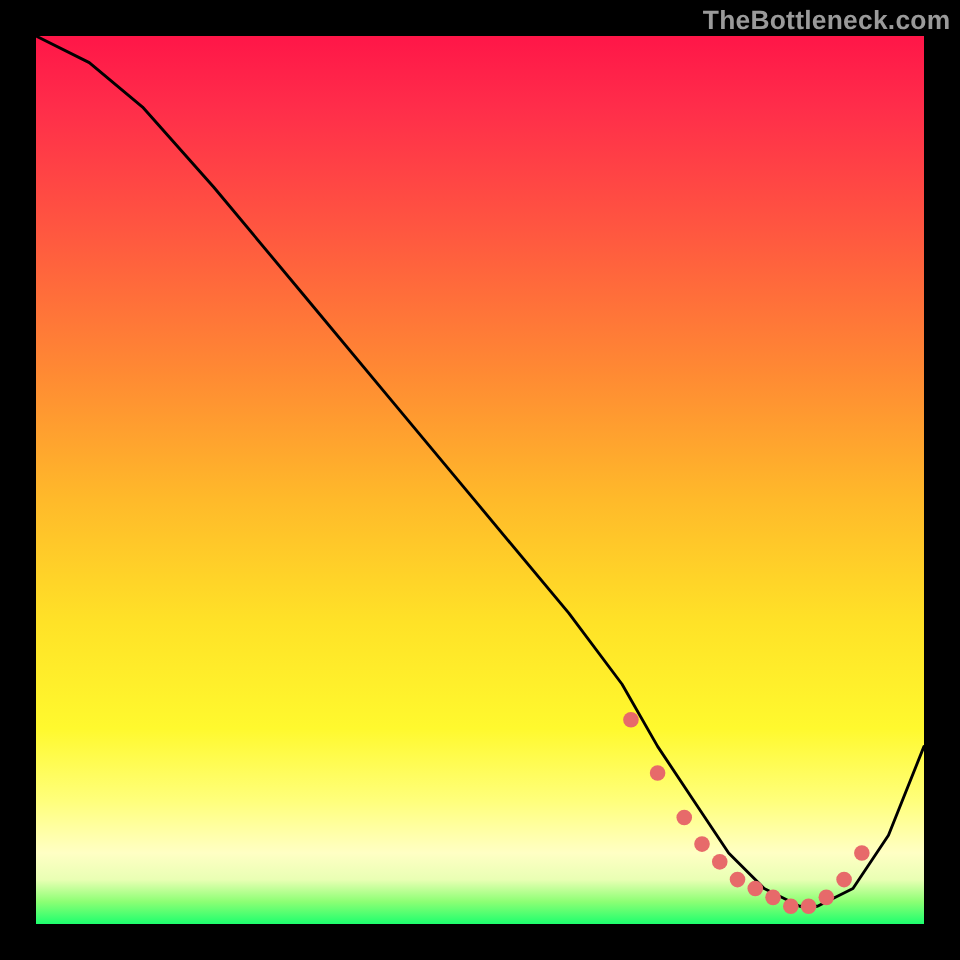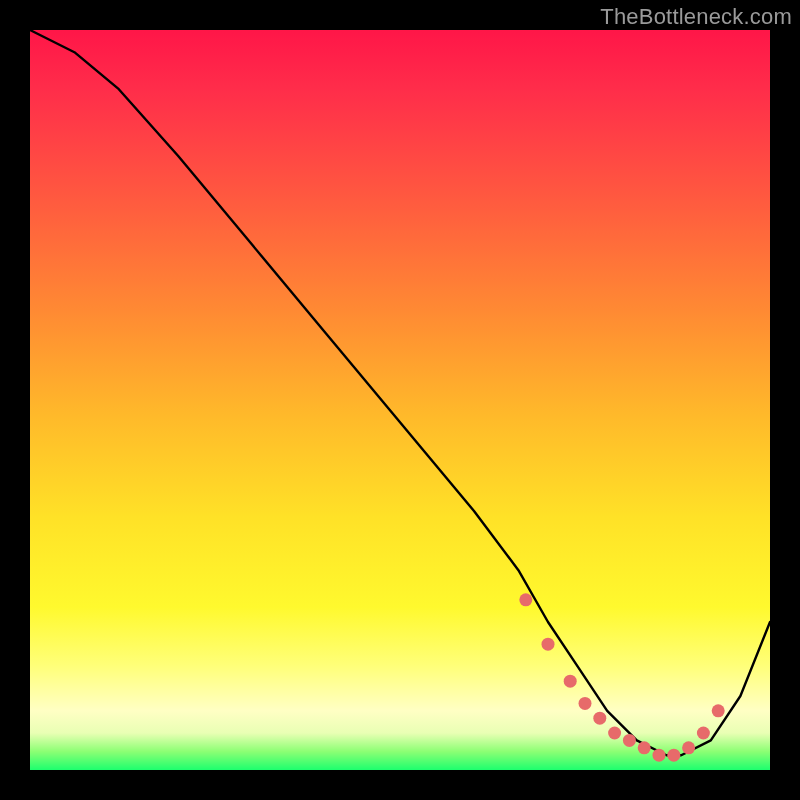--- a/index.html
+++ b/index.html
@@ -47,21 +47,21 @@
     width: 740px;
     height: 740px;
     overflow: visible;
   }
   .watermark {
     position: absolute;
     top: 4px;
     right: 8px;
     color: #9a9a9a;
     font-size: 22px;
-    font-weight: 400;
+    font-weight: 700;
     letter-spacing: 0.2px;
     user-select: none;
   }
 </style>
 </head>
 <body>
 
 <div class="frame">
 
   <div class="watermark">TheBottleneck.com</div>

